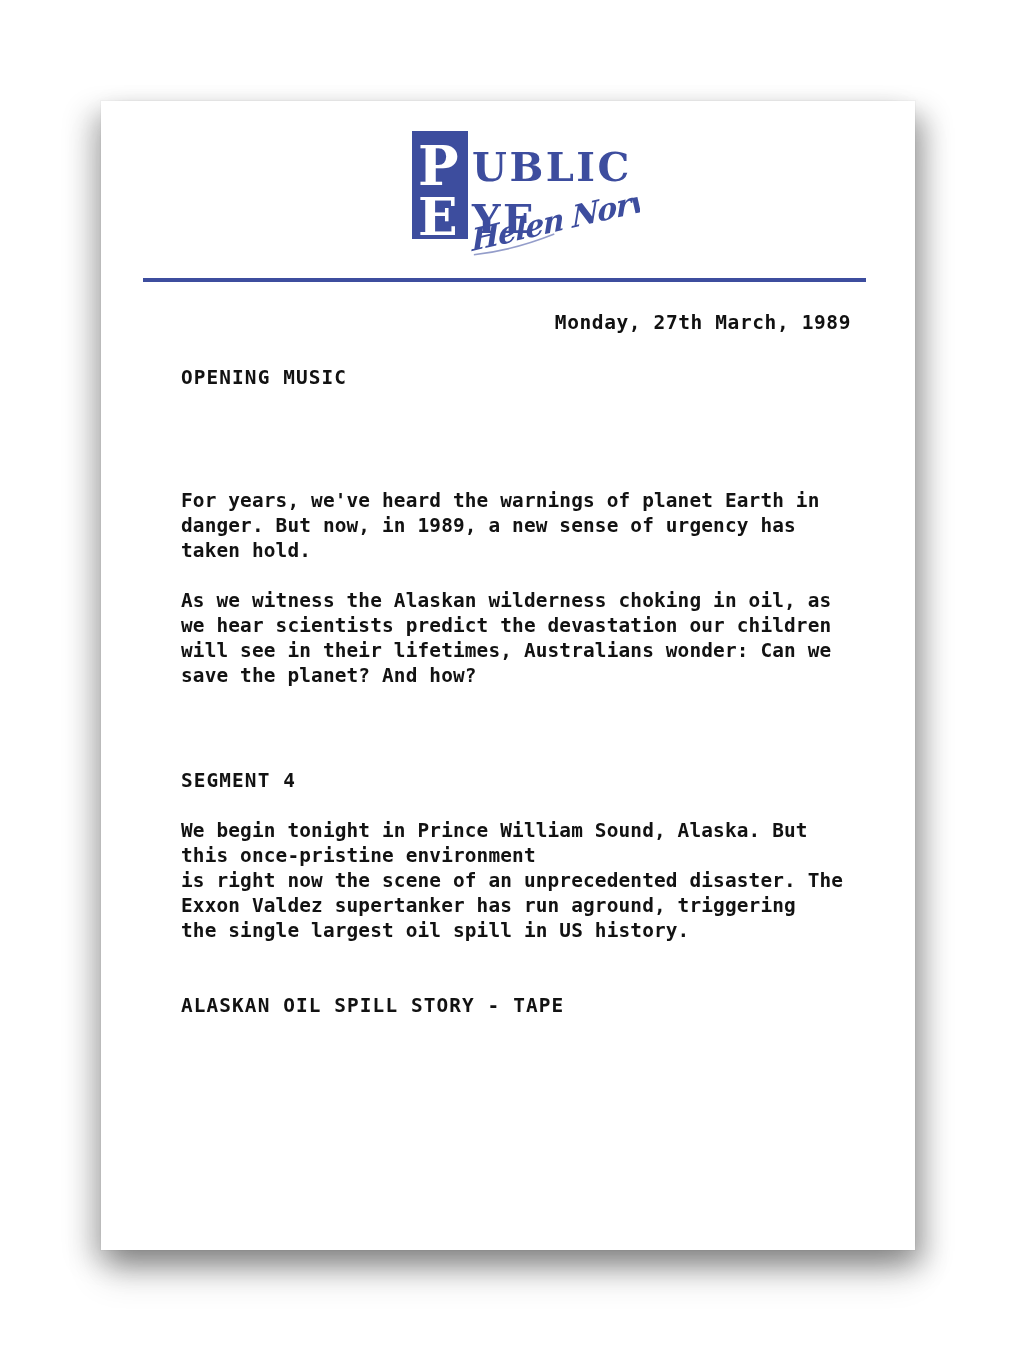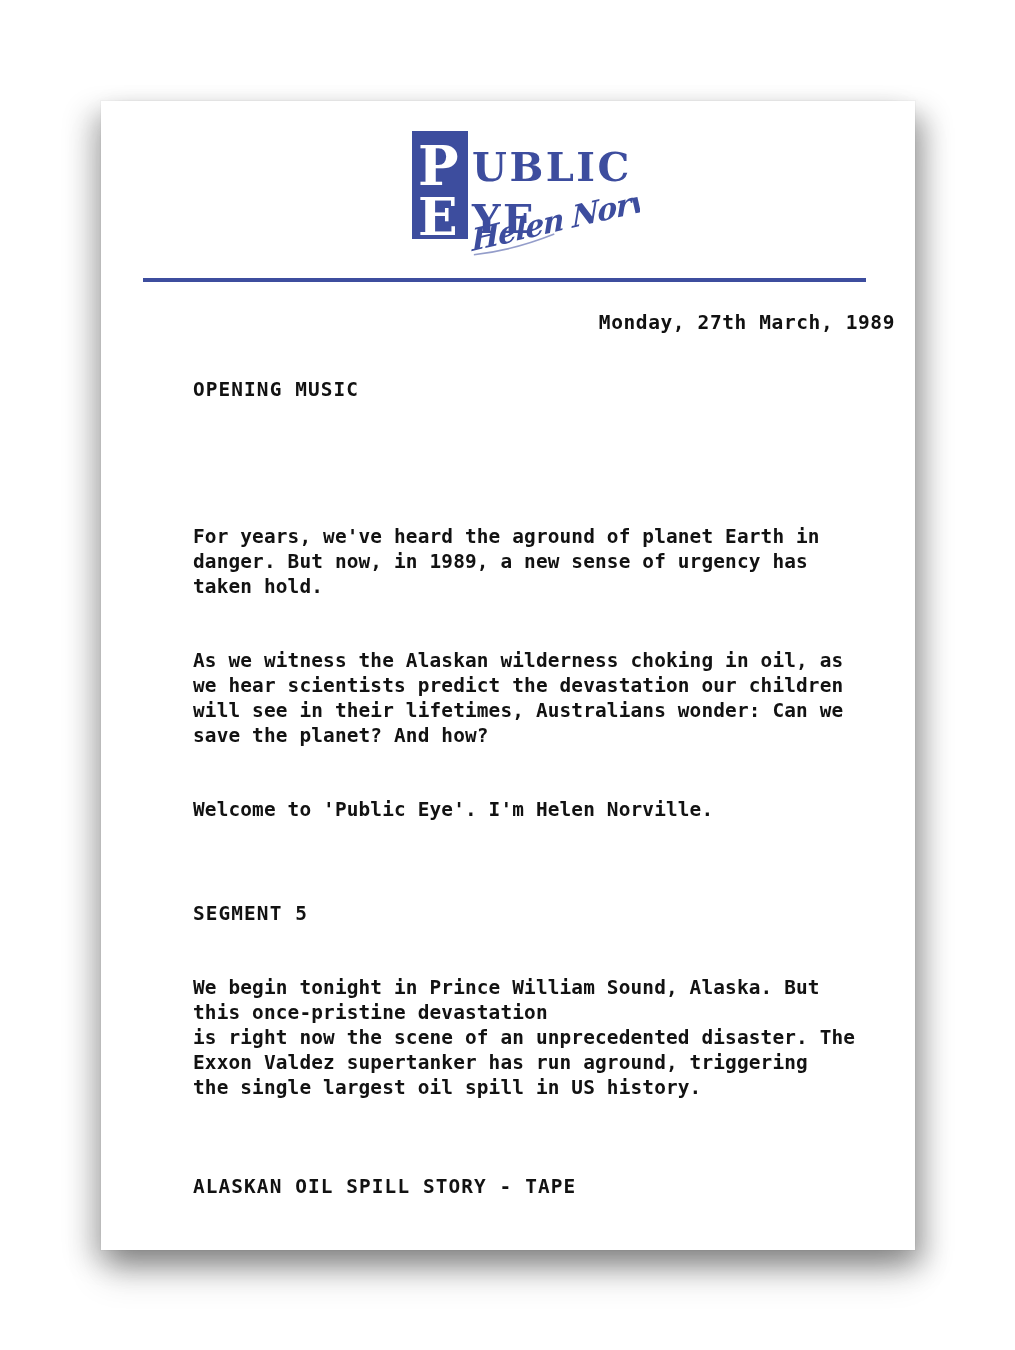--- a/index.html
+++ b/index.html
@@ -56,37 +56,36 @@
     left: 0;
     top: 210px;
     width: 814px;
     text-align: right;
     padding-right: 64px;
     box-sizing: border-box;
     font-size: 19.5px;
     letter-spacing: 0.6px;
     color: #111111;
     font-weight: 600;
-    margin-left: 44px;
   }
 
   
   .script {
     position: absolute;
     left: 80px;
     top: 264px;
     width: 700px;
     color: #121212;
     font-size: 19.4px;
     line-height: 25px;
     letter-spacing: 0.15px;
     font-weight: 600;
   }
 
-  .blk { margin: 12px; white-space: pre-wrap; }
+  .blk { margin: 0; white-space: pre-wrap; }
 
   .sp-lg  { height: 48px; }
   .sp-md  { height: 25px; }
   .sp-xl  { height: 55px; }
 
   .slug { letter-spacing: 1.1px; }
 </style>
 </head>
 <body>
 
@@ -118,39 +117,38 @@
 
   <div class="script">
 
     <div class="blk slug">OPENING MUSIC</div>
     <div class="sp-lg"></div>
 
     <div class="sp-md"></div>
 
     <div class="sp-md"></div>
 
-    <div class="blk">For years, we've heard the aground of planet Earth in
+    <div class="blk">For years, we've heard the warnings of planet Earth in
 danger. But now, in 1989, a new sense of urgency has
 taken hold.</div>
     <div class="sp-md"></div>
 
     <div class="blk">As we witness the Alaskan wilderness choking in oil, as
 we hear scientists predict the devastation our children
 will see in their lifetimes, Australians wonder: Can we
 save the planet? And how?</div>
     <div class="sp-md"></div>
 
-    <div class="blk">Welcome to 'Public Eye'. I'm Helen Norville.</div>
     <div class="sp-xl"></div>
 
-    <div class="blk slug">SEGMENT 5</div>
+    <div class="blk slug">SEGMENT 4</div>
     <div class="sp-md"></div>
 
     <div class="blk">We begin tonight in Prince William Sound, Alaska. But
-this once-pristine devastation
+this once-pristine environment
 is right now the scene of an unprecedented disaster. The
 Exxon Valdez supertanker has run aground, triggering
 the single largest oil spill in US history.</div>
     <div class="sp-md"></div>
 
     <div class="sp-md"></div>
 
     <div class="blk slug">ALASKAN OIL SPILL STORY - TAPE</div>
 
   </div>

